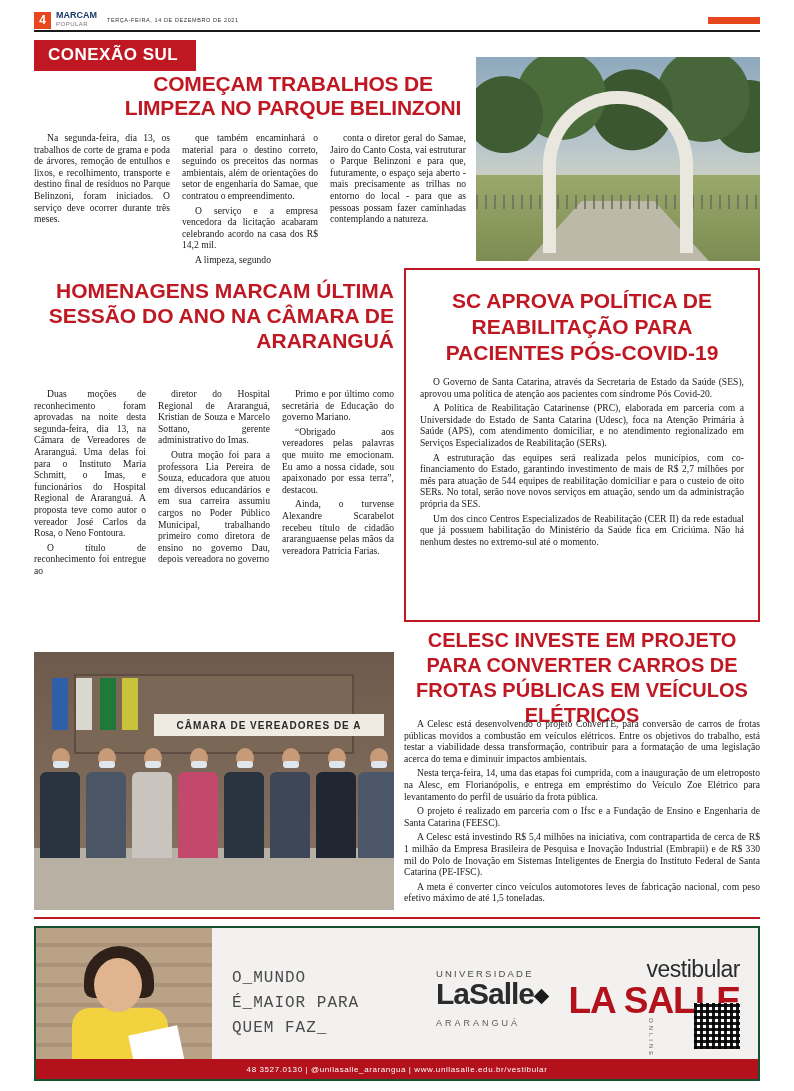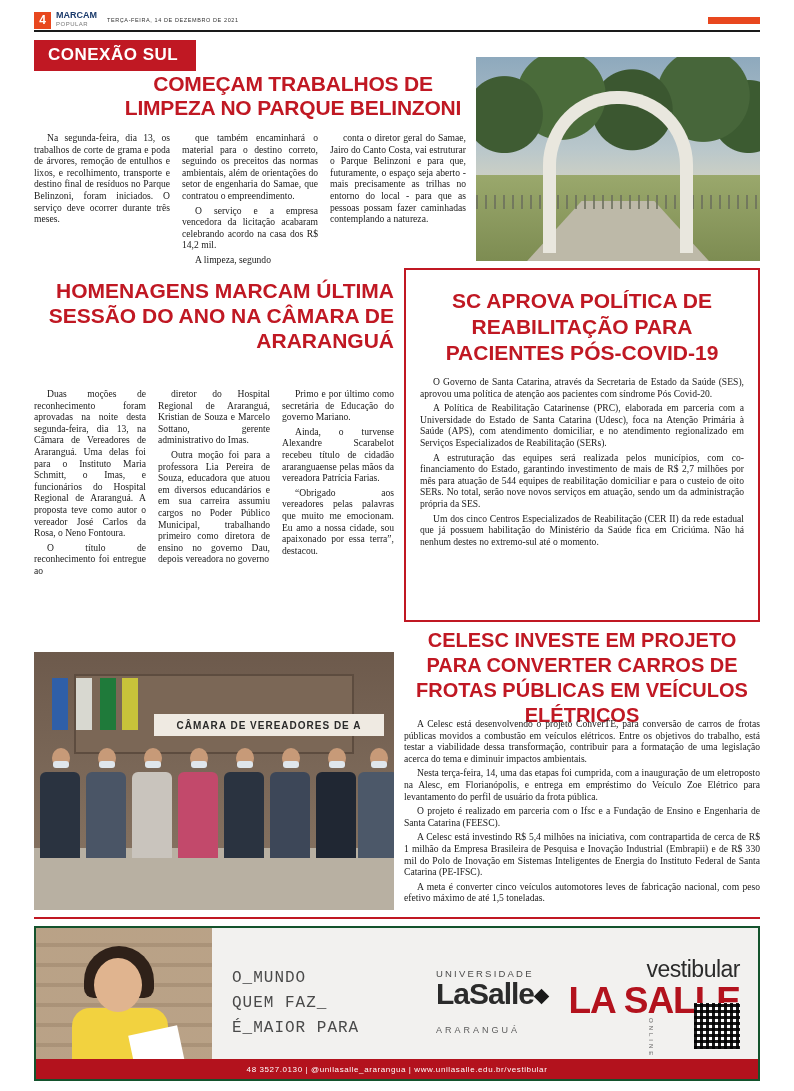--- a/index.html
+++ b/index.html
@@ -218,21 +218,21 @@
   .ad-photo .paper { position:absolute; left:96px; top:102px; width:50px; height:42px; background:#fff; transform: rotate(-12deg); }
   .ad-text {
     position:absolute; left:196px; top:38px; width:200px;
     font-family:"Liberation Mono", monospace;
     font-size:16px; line-height:25px; color:#4a4a4a; letter-spacing:1px;
   }
   .ad-logo { position:absolute; left:400px; top:40px; width:150px; color:#2b2b2b; }
   .ad-logo .u { font-size:9.5px; letter-spacing:2.2px; color:#4b4b4b; }
   .ad-logo .ls { font-size:30px; font-weight:bold; line-height:30px; letter-spacing:-1px; }
   .ad-logo .dot { display:inline-block; width:11px; height:11px; background:#1a1a1a; transform:rotate(45deg); margin-left:2px; position:relative; top:-2px;}
-  .ad-logo .ar { font-size:9px; letter-spacing:3px; color:#5d5d5d; margin-top:16px;}
+  .ad-logo .ar { font-size:9px; letter-spacing:3px; color:#5d5d5d; margin-top:9px;}
   .ad-right { position:absolute; right:18px; top:28px; width:200px; text-align:right;}
   .ad-right .vest { font-size:23px; color:#2b2b2b; letter-spacing:-0.5px; }
   .ad-right .lasalle { font-size:37px; font-weight:bold; color:#b3121d; line-height:36px; letter-spacing:-1px;}
   .ad-right .online { position:absolute; right:86px; top:62px; font-size:6px; letter-spacing:3px; color:#666; writing-mode: vertical-rl; }
   .ad-right .y2 { position:absolute; right:6px; top:54px; font-size:34px; color:#d9d6cf; font-weight:bold; }
   .ad-qr { position:absolute; right:18px; bottom:30px; width:46px; height:46px; background:
       repeating-linear-gradient(0deg,#1a1a1a 0 3px, #fff 3px 6px),
       repeating-linear-gradient(90deg,#1a1a1a 0 3px, #fff 3px 6px);
       background-blend-mode: multiply; }
   .ad-bar {
@@ -289,22 +289,22 @@
     <div class="col body-text">
       <p>Duas moções de reconhecimento foram aprovadas na noite desta segunda-feira, dia 13, na Câmara de Vereadores de Araranguá. Uma delas foi para o Instituto Maria Schmitt, o Imas, e funcionários do Hospital Regional de Araranguá. A proposta teve como autor o vereador José Carlos da Rosa, o Neno Fontoura.</p>
       <p>O título de reconhecimento foi entregue ao</p>
     </div>
     <div class="col body-text">
       <p>diretor do Hospital Regional de Araranguá, Kristian de Souza e Marcelo Sottano, gerente administrativo do Imas.</p>
       <p>Outra moção foi para a professora Lia Pereira de Souza, educadora que atuou em diversos educandários e em sua carreira assumiu cargos no Poder Público Municipal, trabalhando primeiro como diretora de ensino no governo Dau, depois vereadora no governo</p>
     </div>
     <div class="col body-text">
       <p>Primo e por último como secretária de Educação do governo Mariano.</p>
+      <p>“Obrigado aos vereadores pelas palavras que muito me emocionam. Eu amo a nossa cidade, sou apaixonado por essa terra”, destacou.</p>
       <p>Ainda, o turvense Alexandre Scarabelot recebeu título de cidadão araranguaense pelas mãos da vereadora Patrícia Farias.</p>
-      <p>“Obrigado aos vereadores pelas palavras que muito me emocionam. Eu amo a nossa cidade, sou apaixonado por essa terra”, destacou.</p>
     </div>
   </div>
 
   <div class="boxcovid">
     <div class="hl3">SC APROVA POLÍTICA DE REABILITAÇÃO PARA PACIENTES PÓS-COVID-19</div>
     <div class="body-text">
       <p>O Governo de Santa Catarina, através da Secretaria de Estado da Saúde (SES), aprovou uma política de atenção aos pacientes com síndrome Pós Covid-20.</p>
       <p>A Política de Reabilitação Catarinense (PRC), elaborada em parceria com a Universidade do Estado de Santa Catarina (Udesc), foca na Atenção Primária à Saúde (APS), com atendimento domiciliar, e no atendimento regionalizado em Serviços Especializados de Reabilitação (SERs).</p>
       <p>A estruturação das equipes será realizada pelos municípios, com co-financiamento do Estado, garantindo investimento de mais de R$ 2,7 milhões por mês para atuação de 544 equipes de reabilitação domiciliar e para o custeio de oito SERs. No total, serão nove novos serviços em atuação, sendo um da administração própria da SES.</p>
       <p>Um dos cinco Centros Especializados de Reabilitação (CER II) da rede estadual que já possuem habilitação do Ministério da Saúde fica em Criciúma. Não há nenhum destes no extremo-sul até o momento.</p>
@@ -389,22 +389,22 @@
   <div class="ad">
     <div class="ad-photo">
       <div class="shelf"></div>
       <div class="person-body"></div>
       <div class="person-hair"></div>
       <div class="person-head"></div>
       <div class="paper"></div>
     </div>
     <div class="ad-text">
       <div>O_MUNDO</div>
+      <div>É_MAIOR PARA</div>
       <div>QUEM FAZ_</div>
-      <div>É_MAIOR PARA</div>
     </div>
     <div class="ad-logo">
       <div class="u">UNIVERSIDADE</div>
       <div class="ls"><span>LaSalle</span><span class="dot"></span></div>
       <div class="ar">ARARANGUÁ</div>
     </div>
     <div class="ad-right">
       <div class="vest">vestibular</div>
       <div class="lasalle">LA SALLE</div>
       <div class="online">ONLINE</div>

